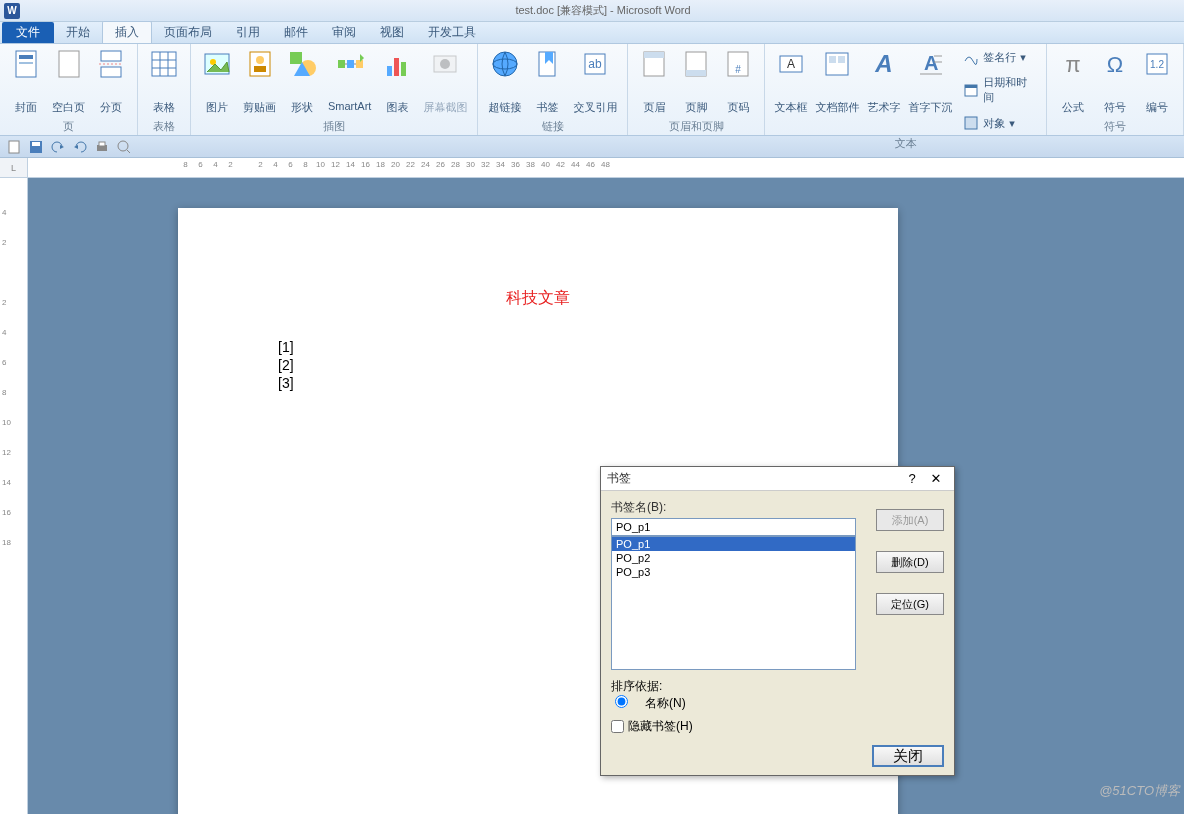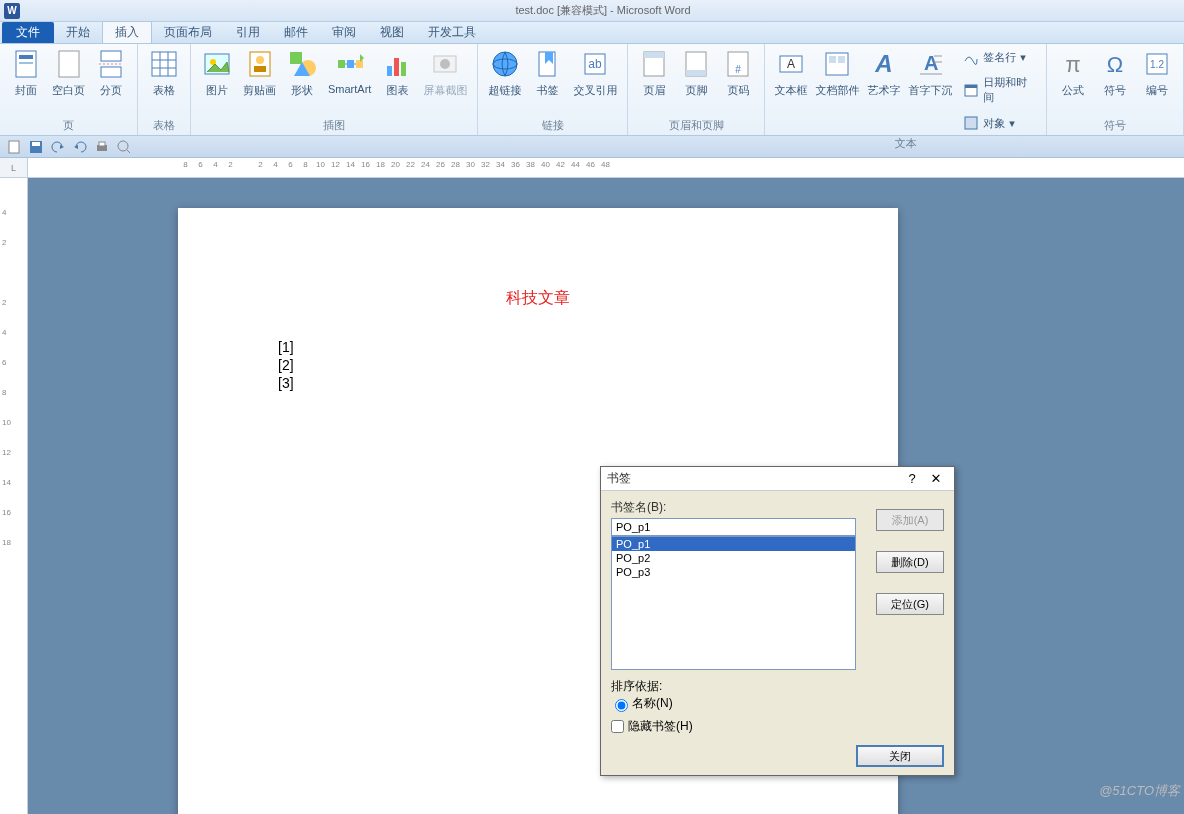--- a/index.html
+++ b/index.html
@@ -11,21 +11,21 @@
 
 .tabs-bar { height: 22px; background: linear-gradient(#e3effb, #d0e2f4); display: flex; align-items: flex-end; padding-left: 2px; font-size: 12px; border-bottom: 1px solid #b0c8e0; }
 .tab { padding: 2px 12px; color: #3b5a7c; cursor: pointer; }
 .tab.file { background: #1a5fb4; color: #fff; border-radius: 2px 2px 0 0; padding: 2px 14px; }
 .tab.active { background: #f4f8fc; border: 1px solid #b0c8e0; border-bottom: none; border-radius: 2px 2px 0 0; color: #3b5a7c; }
 
 .ribbon { height: 92px; background: linear-gradient(#f7fafd, #e8f1fa); display: flex; border-bottom: 1px solid #b0c8e0; }
 .group { display: flex; flex-direction: column; border-right: 1px solid #c8d8e8; padding: 2px 6px 0; }
 .group-buttons { display: flex; flex: 1; gap: 2px; align-items: flex-start; }
 .group-label { text-align: center; font-size: 11px; color: #6a7f94; padding: 2px 0; }
-.big-btn { display: flex; flex-direction: column; align-items: center; gap: 3px; padding: 2px 4px; cursor: pointer; min-width: 36px; }
+.big-btn { display: flex; flex-direction: column; align-items: center; gap: 20px; padding: 2px 4px; cursor: pointer; min-width: 36px; }
 .big-btn .ic { width: 32px; height: 32px; display: flex; align-items: center; justify-content: center; }
 .big-btn .lbl { font-size: 11px; color: #3b5a7c; white-space: nowrap; }
 .small-col { display: flex; flex-direction: column; gap: 8px; padding: 2px 4px; }
 .small-btn { display: flex; align-items: center; gap: 4px; font-size: 11px; color: #3b5a7c; cursor: pointer; padding: 1px 2px; }
 .small-btn .sic { width: 16px; height: 16px; }
 
 .qat { height: 22px; background: linear-gradient(#d6e5f5, #c6d8ed); border-bottom: 1px solid #a8c0d8; display: flex; align-items: center; gap: 6px; padding: 0 6px; }
 .qat .q { width: 16px; height: 16px; cursor: pointer; }
 
 .ruler-area { height: 20px; background: #e8eff7; display: flex; border-bottom: 1px solid #c0d0e0; }
@@ -51,24 +51,24 @@
 .dlg-body { padding: 8px 10px; }
 .dlg-label { color: #333; margin-bottom: 2px; }
 .dlg-input { width: 245px; border: 1px solid #7a9ac0; padding: 2px 4px; background: #fff; font-size: 11px; }
 .dlg-list { width: 245px; height: 134px; border: 1px solid #7a9ac0; background: #fff; overflow-y: auto; margin-top: 0; }
 .dlg-list-item { padding: 1px 4px; font-size: 11px; color: #000; cursor: pointer; }
 .dlg-list-item.selected { background: #316ac5; color: #fff; }
 .dlg-side-btns { position: absolute; right: 10px; top: 42px; display: flex; flex-direction: column; gap: 20px; }
 .dlg-btn { width: 68px; height: 22px; background: linear-gradient(#f8f8f8,#e0e0e0); border: 1px solid #888; font-size: 11px; cursor: pointer; }
 .dlg-btn:disabled { color: #999; background: #e8e8e8; }
 .dlg-sort { margin-top: 8px; }
-.dlg-radio-row { display: flex; align-items: flex-end; gap: 4px; margin-left: 4px; }
+.dlg-radio-row { display: flex; align-items: flex-start; gap: 17px; margin-left: 4px; }
 .dlg-check-row { margin-top: 6px; display: flex; align-items: center; gap: 4px; }
 .dlg-footer { display: flex; justify-content: flex-end; padding-top: 10px; }
-.dlg-close-btn { width: 88px; height: 22px; background: linear-gradient(#f8f8f8,#e0e0e0); border: 2px solid #4a7ebb; font-size: 11px; cursor: pointer; }
+.dlg-close-btn { width: 72px; height: 22px; background: linear-gradient(#f8f8f8,#e0e0e0); border: 2px solid #4a7ebb; font-size: 15px; cursor: pointer; }
 
 .watermark { position: absolute; right: 4px; bottom: 14px; color: #bbb; font-size: 13px; font-style: italic; pointer-events: none; }
 
 svg { display: block; }
 </style>
 </head>
 <body>
 
 <div class="title-bar">
   <span class="word-icon">W</span>

